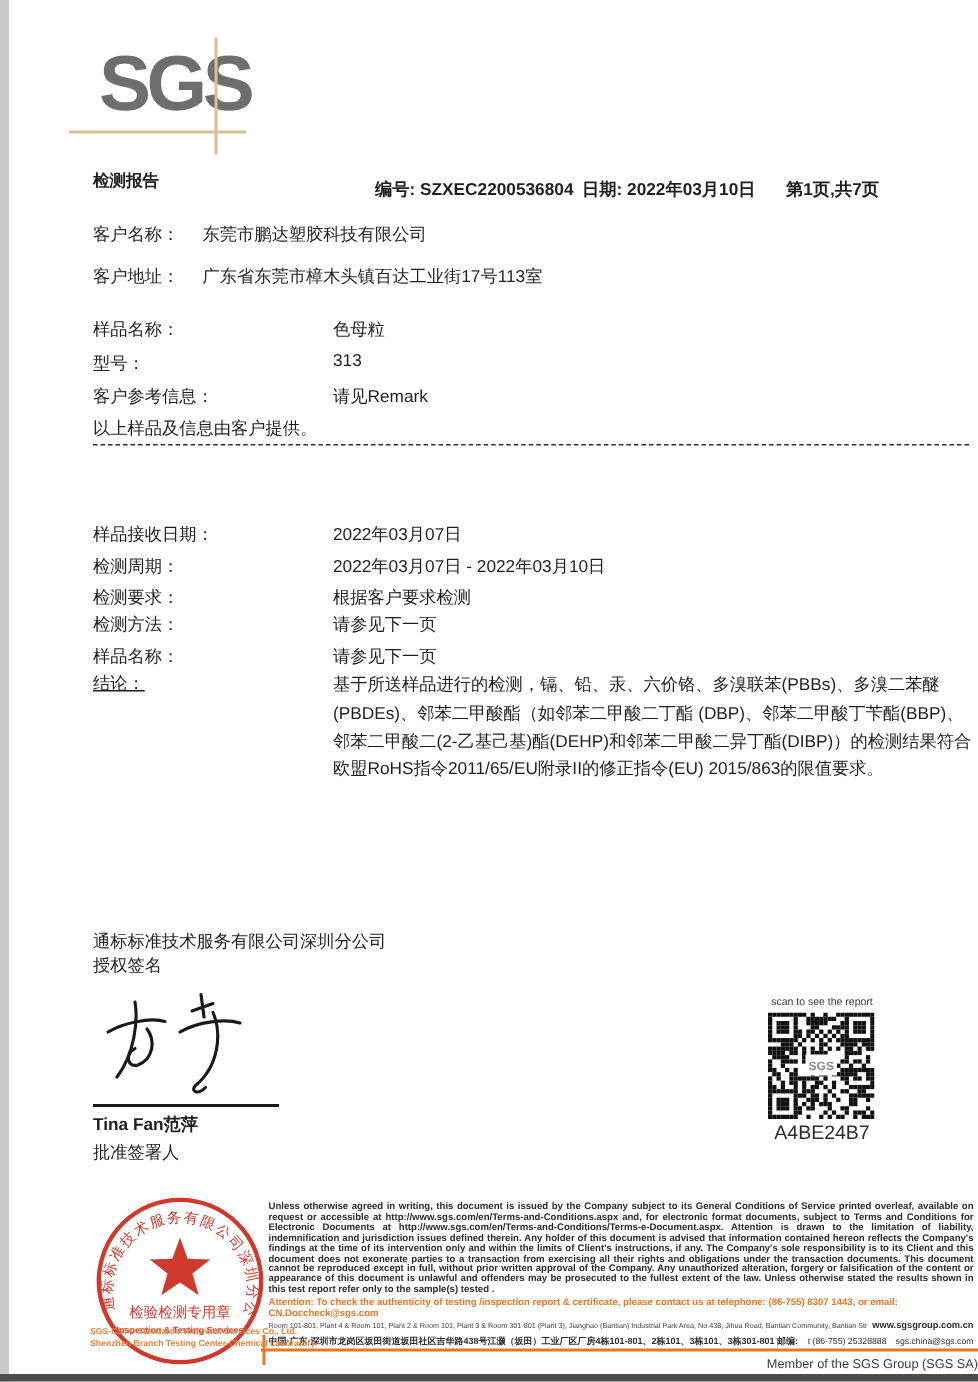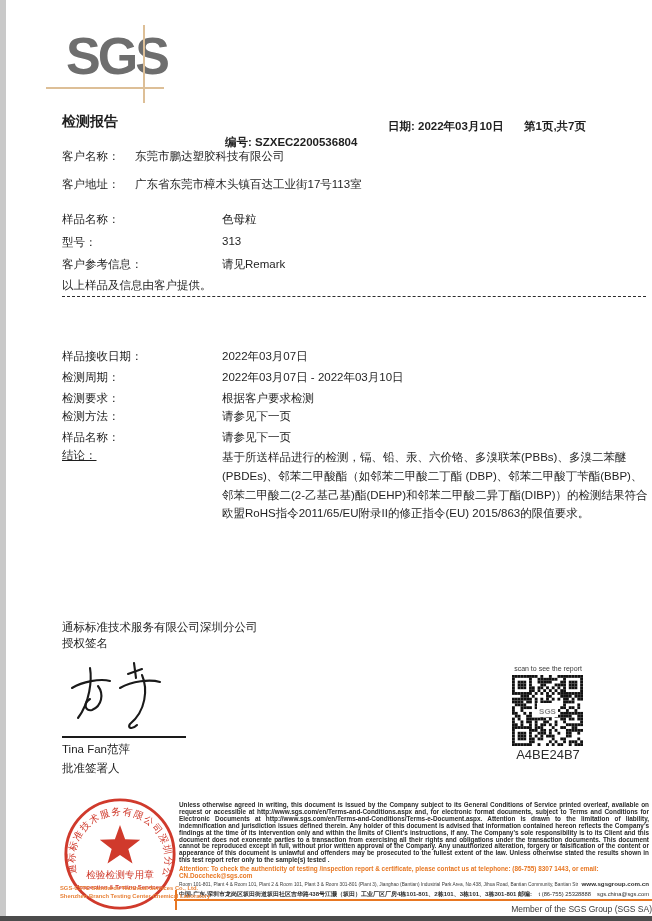--- a/index.html
+++ b/index.html
@@ -8,43 +8,43 @@
   .edge-left{position:absolute;left:0;top:0;width:6px;height:921px;background:#c9c9c9;}
   .edge-bottom{position:absolute;left:0;top:916px;width:652px;height:5px;background:#4c4c4c;}
   .page{position:absolute;left:6px;top:0;width:646px;height:916px;background:#fff;}
 
   
   .logo-text{position:absolute;left:60px;top:30px;font-size:52px;font-weight:bold;
              color:#6e6e6e;letter-spacing:-3px;line-height:1;}
   .logo-underline{position:absolute;left:40px;top:87px;width:118px;height:2px;background:#ddbf97;}
   .logo-vline{position:absolute;left:137px;top:25px;width:2px;height:78px;background:#ddbf97;}
 
-  .doc-title{position:absolute;left:56px;top:113px;font-size:14px;font-weight:bold;}
+  .doc-title{position:absolute;left:56px;top:113px;font-size:11px;font-weight:bold;}
   .hdr-item{position:absolute;top:119px;font-size:11.5px;font-weight:600;white-space:nowrap;}
-  .hdr-no{left:219px;margin-top:16px;} .hdr-date{left:382px;} .hdr-page{left:518px;}
+  .hdr-no{left:244px;} .hdr-date{left:382px;} .hdr-page{left:518px;}
 
   
   .row{position:absolute;left:56px;display:flex;font-size:11.5px;white-space:nowrap;}
   .lbl{flex:0 0 auto;}
   .lbl-n{width:73px;}
   .lbl-w{width:160px;}
   .val{font-weight:400;}
   .note{position:absolute;left:56px;font-size:11.5px;}
   .dash{position:absolute;left:56px;top:296px;width:584px;border-top:1.5px dashed #2c2c2c;}
 
   .concl-row{position:absolute;left:56px;top:448px;display:flex;font-size:11.5px;}
   .concl-row .lbl{width:160px;text-decoration:underline;}
   .concl-text{width:430px;line-height:18.8px;white-space:normal;margin:0;}
 
   
   .sig-company{position:absolute;left:56px;top:620px;font-size:11.5px;}
   .sig-auth{position:absolute;left:56px;top:636px;font-size:11.5px;}
   .sig-svg{position:absolute;left:60px;top:658px;}
   .sig-line{position:absolute;left:56px;top:736px;width:124px;height:2px;background:#1a1a1a;}
-  .sig-name{position:absolute;left:56px;top:742px;font-size:11.5px;}
+  .sig-name{position:absolute;left:56px;top:742px;font-size:11.5px;font-weight:bold;}
   .sig-role{position:absolute;left:56px;top:761px;font-size:11.5px;}
 
   
   .qr-scan{position:absolute;left:492px;top:665px;width:100px;text-align:center;font-size:7px;color:#3a3a3a;}
   .qr-svg{position:absolute;left:506px;top:675px;}
   .qr-label{position:absolute;left:492px;top:747px;width:100px;text-align:center;font-size:13px;color:#2d2d2d;}
 
   
   .stamp{position:absolute;left:56px;top:796px;}
   .legal{position:absolute;left:173px;top:802px;width:470px;}

